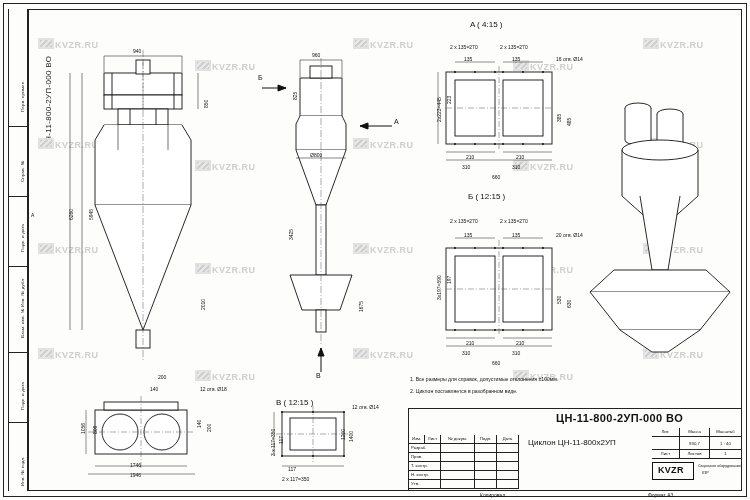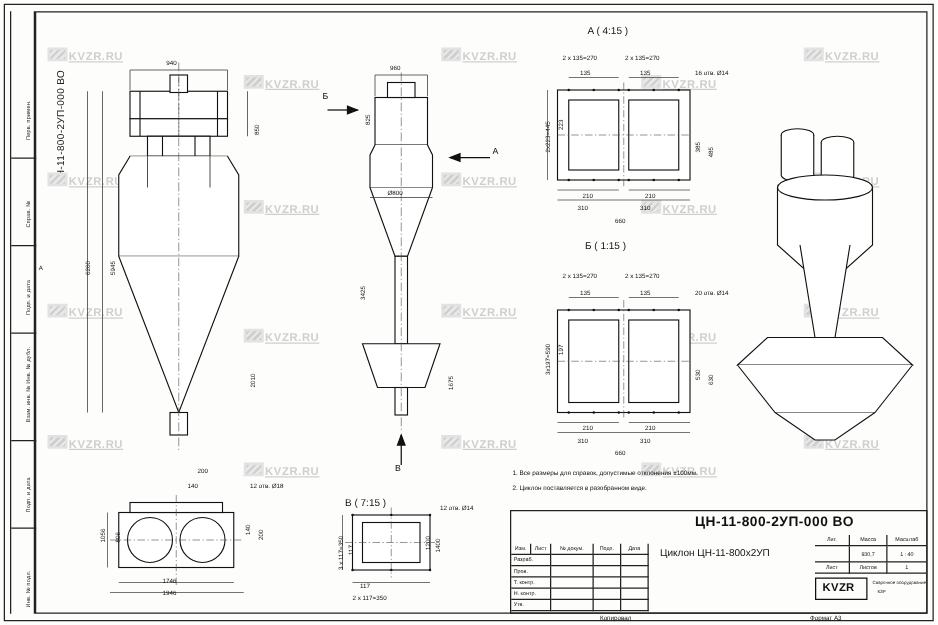--- a/index.html
+++ b/index.html
@@ -9,21 +9,21 @@
   
   .frame-outer{position:absolute;left:3px;top:3px;width:744px;height:494px;border:1px solid #222;box-sizing:border-box;}
   .frame-inner{position:absolute;left:28px;top:9px;width:714px;height:482px;border:1.6px solid #222;box-sizing:border-box;}
 
   
   .lm{position:absolute;left:8px;top:9px;width:20px;height:482px;border-left:1.4px solid #222;border-right:1.4px solid #222;box-sizing:border-box;}
   .lm-cell{position:absolute;left:0;width:20px;border-bottom:1px solid #222;box-sizing:border-box;}
   .lm-txt{position:absolute;transform-origin:0 0;transform:rotate(-90deg);font-size:4.4px;white-space:nowrap;letter-spacing:.2px;color:#222;}
 
   
-  .wm{position:absolute;font-size:9px;color:#cfcfcf;font-weight:bold;letter-spacing:.5px;user-select:none;text-decoration:underline;}
+  .wm{position:absolute;font-size:9px;color:#cfcfcf;font-weight:bold;letter-spacing:.5px;user-select:none;}
   .wm-b{position:absolute;width:16px;height:11px;background:#e2e2e2;}
   .wm-b:after{content:"";position:absolute;left:2px;top:2px;width:12px;height:7px;
     background:repeating-linear-gradient(135deg,#cfcfcf 0 2px,#e8e8e8 2px 4px);}
 
   
   .lbl{position:absolute;font-size:5px;color:#111;white-space:nowrap;}
   .lbl.rot{transform-origin:0 0;transform:rotate(-90deg);}
   .ttl{position:absolute;font-size:7px;color:#111;white-space:nowrap;}
 
   svg{position:absolute;left:0;top:0;overflow:visible;}
@@ -232,21 +232,21 @@
   <div class="lbl rot" style="left:436px;top:122px;">2x223=445</div>
   <div class="lbl rot" style="left:446px;top:104px;">223</div>
   <div class="lbl rot" style="left:556px;top:122px;">385</div>
   <div class="lbl rot" style="left:566px;top:126px;">485</div>
   <div class="lbl" style="left:466px;top:154px;">210</div>
   <div class="lbl" style="left:516px;top:154px;">210</div>
   <div class="lbl" style="left:462px;top:164px;">310</div>
   <div class="lbl" style="left:512px;top:164px;">310</div>
   <div class="lbl" style="left:492px;top:174px;">660</div>
 
-  <div class="ttl" style="left:468px;top:192px;font-size:8px;">Б ( 1:15 )</div>
+  <div class="ttl" style="left:468px;top:192px;font-size:8px;">Б ( 12:15 )</div>
   <svg width="750" height="500">
     <g stroke="#111" fill="none" stroke-width="0.9">
       <rect x="446" y="248" width="106" height="82" fill="#fff"></rect>
       <rect x="455" y="256" width="40" height="66" fill="#fff"></rect>
       <rect x="503" y="256" width="40" height="66" fill="#fff"></rect>
       <line x1="499" y1="240" x2="499" y2="336" stroke-dasharray="6 2 1 2" stroke-width="0.5" stroke="#555"></line>
       <line x1="446" y1="289" x2="552" y2="289" stroke-dasharray="6 2 1 2" stroke-width="0.5" stroke="#555"></line>
     </g>
     <g stroke="#333" stroke-width="0.55">
       <line x1="455" y1="238" x2="495" y2="238"></line>
@@ -319,21 +319,21 @@
   <div class="lbl" style="left:158px;top:374px;">200</div>
   <div class="lbl" style="left:150px;top:386px;">140</div>
   <div class="lbl" style="left:200px;top:386px;">12 отв. Ø18</div>
   <div class="lbl rot" style="left:196px;top:428px;">140</div>
   <div class="lbl rot" style="left:206px;top:432px;">200</div>
   <div class="lbl rot" style="left:80px;top:434px;">1056</div>
   <div class="lbl rot" style="left:92px;top:434px;">806</div>
   <div class="lbl" style="left:130px;top:462px;">1746</div>
   <div class="lbl" style="left:130px;top:472px;">1946</div>
 
-  <div class="ttl" style="left:276px;top:398px;font-size:8px;">В ( 7:15 )</div>
+  <div class="ttl" style="left:276px;top:398px;font-size:8px;">В ( 12:15 )</div>
   <svg width="750" height="500">
     <g stroke="#111" fill="none" stroke-width="0.9">
       <rect x="282" y="412" width="62" height="44" fill="#fff"></rect>
       <rect x="290" y="418" width="46" height="32" fill="#fff"></rect>
       <line x1="313" y1="406" x2="313" y2="462" stroke-dasharray="6 2 1 2" stroke-width="0.5" stroke="#555"></line>
       <line x1="276" y1="434" x2="350" y2="434" stroke-dasharray="6 2 1 2" stroke-width="0.5" stroke="#555"></line>
     </g>
     <g stroke="#333" stroke-width="0.55">
       <line x1="282" y1="466" x2="344" y2="466"></line>
       <line x1="274" y1="412" x2="274" y2="456"></line>

